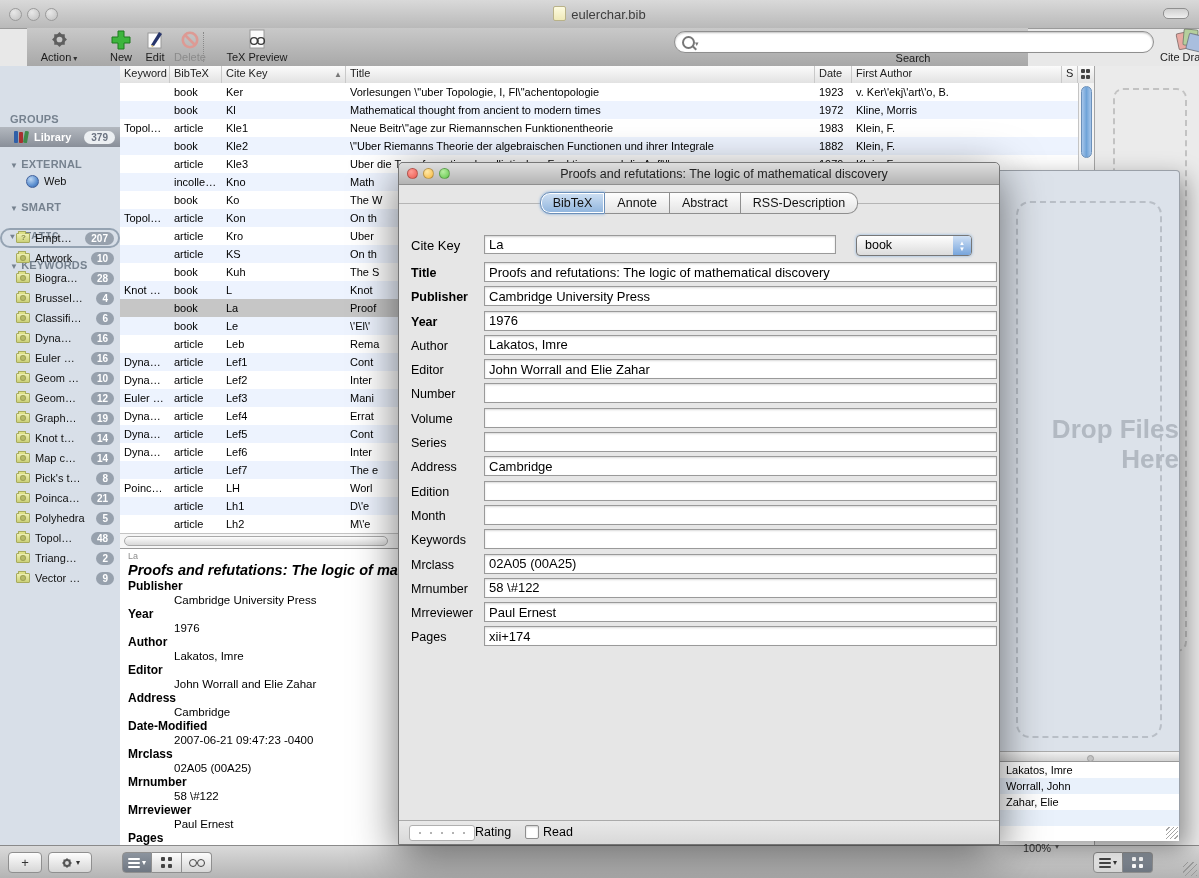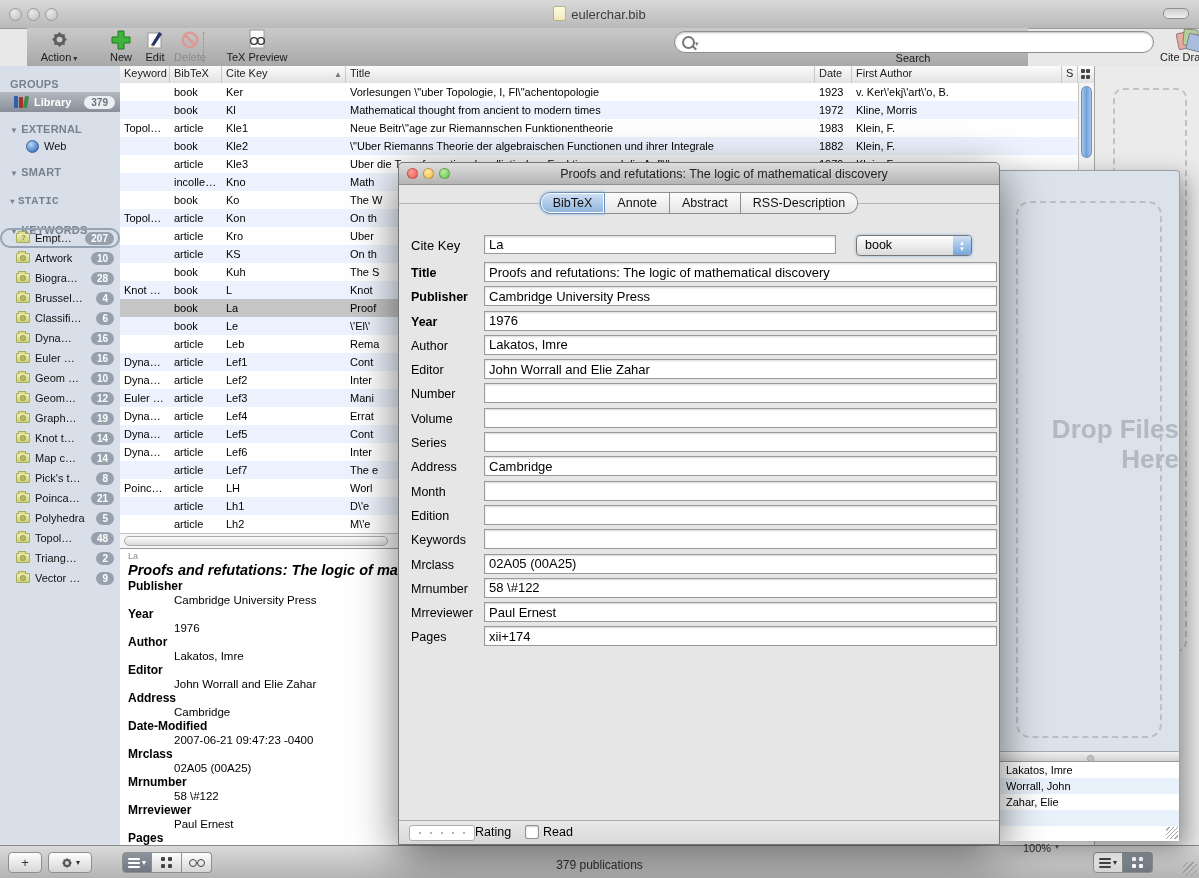--- a/index.html
+++ b/index.html
@@ -289,21 +289,21 @@
       <span class="notes">
           <span class="note n1"></span>
           <span class="note n2"></span>
           <span class="note n3"></span>
         </span>
       <span class="tb-lbl">Cite Drawer</span>
     </div>
   </div>
 
   <div class="abs sidebar">
-    <div class="sb-h" style="padding-top:12px;"><span>GROUPS</span></div>
+    <div class="sb-h" style="padding-top:6px;margin-top:41px;"><span>GROUPS</span></div>
     <div class="lib-row">
       <span class="books">
           <i></i>
           <i></i>
           <i></i>
         </span>
       <span>Library</span>
       <span class="cnt">379</span>
     </div>
     <div class="sb-h" style="margin-top:8px;"><span class="tri">▼</span><span>EXTERNAL</span></div>
@@ -709,21 +709,20 @@
             <i></i>
             <i></i>
             <i></i>
             <i></i>
           </span>
         </div>
       <div class="s">
           <span class="ic-glasses"></span>
         </div>
     </div>
-    <div class="pubcount">379 publications</div>
     <div class="seg" style="left:1093px;">
       <div class="s">
           <span class="ic-lines">
             <i></i>
             <i></i>
             <i></i>
           </span>
           <span class="caret">▾</span>
         </div>
       <div class="s on">
@@ -795,25 +794,25 @@
   </div>
         <div class="drow">
     <label>Series</label>
     <input value="" style="">
   </div>
         <div class="drow">
     <label>Address</label>
     <input value="Cambridge" style="">
   </div>
         <div class="drow">
+    <label>Edition</label>
+    <input value="" style="">
+  </div>
+        <div class="drow">
     <label>Month</label>
-    <input value="" style="">
-  </div>
-        <div class="drow">
-    <label>Edition</label>
     <input value="" style="">
   </div>
         <div class="drow">
     <label>Keywords</label>
     <input value="" style="">
   </div>
         <div class="drow">
     <label>Mrclass</label>
     <input value="02A05 (00A25)" style="">
   </div>

